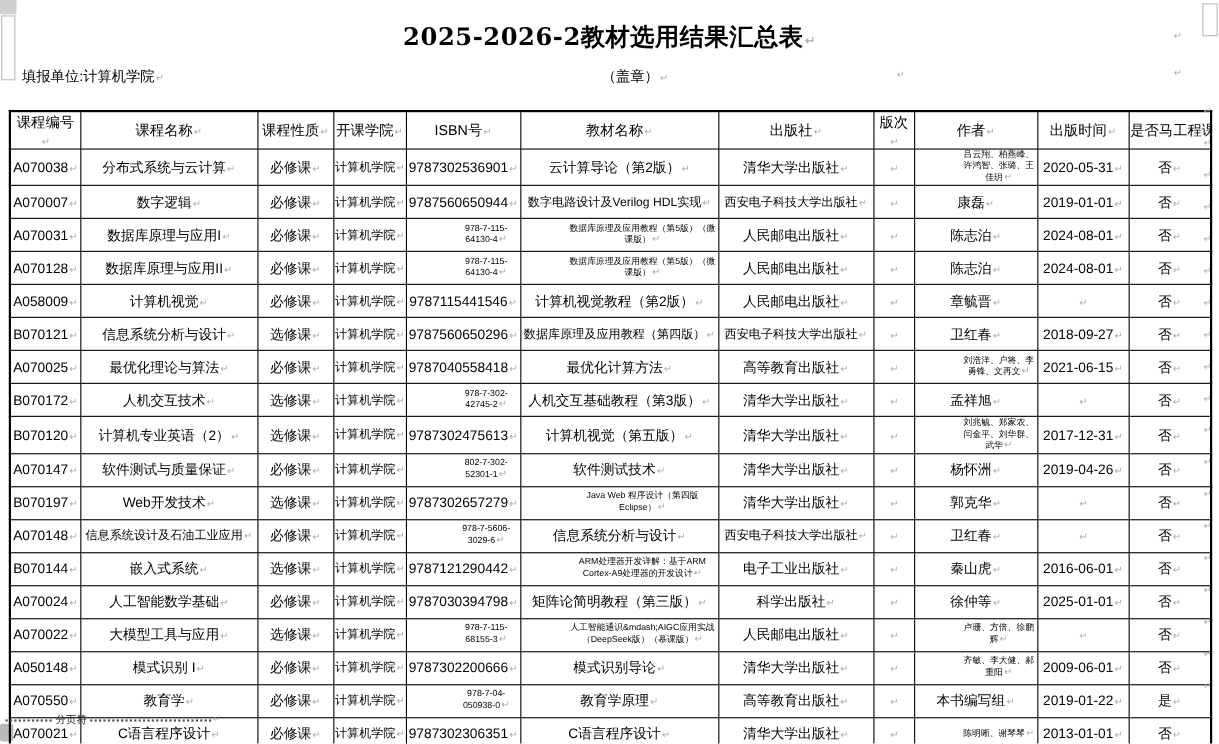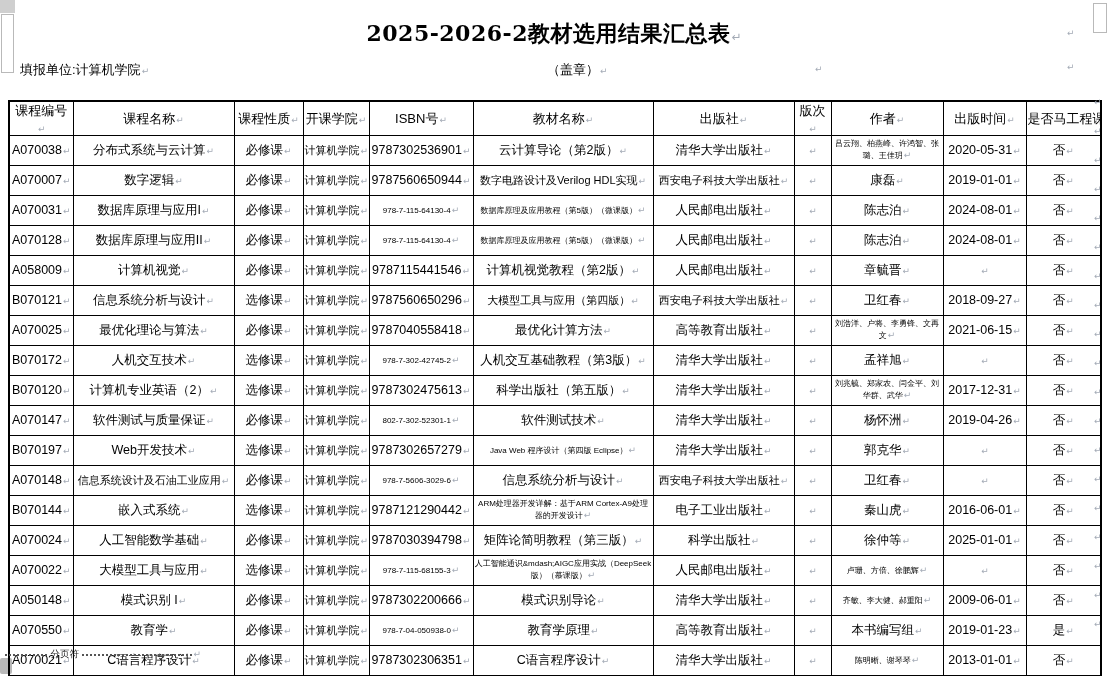--- a/index.html
+++ b/index.html
@@ -20,21 +20,21 @@
   .pmark{color:#a4abb6;font-size:9px;margin-left:1px;font-family:"DejaVu Sans", sans-serif;}
   .pmark.big{font-size:12px;}
   .floatmark{position:absolute;}
   
   table{position:absolute;left:8px;top:100px;width:1092px;border-collapse:collapse;table-layout:fixed;}
   th,td{border:1px solid #000;text-align:center;vertical-align:middle;padding:0 1px;overflow:hidden;}
   table{border:2px solid #000;}
   th{height:30px;font-weight:normal;font-size:13px;}
   td{height:29px;font-size:12.5px;line-height:1.15;}
   .s11{font-size:11px;white-space:nowrap;}
-  .s8{font-size:8px;line-height:1.3;}
+  .s8{font-size:8px;line-height:1.3;padding-left:43px;}
   .h10{font-size:13px;white-space:nowrap;}
   
   .pagebreak{position:absolute;left:5px;top:647px;width:196px;height:14px;display:flex;align-items:center;font-size:9.5px;color:#222;text-align:center;}
   .dots{flex:1;border-bottom:2px dotted #555;height:1px;}
   .pb-label{margin:0 3px;white-space:nowrap;}
 </style>
 </head>
 <body>
 
 <div class="page">
@@ -152,21 +152,21 @@
           <td><span>章毓晋</span><span class="pmark">↵</span></td>
           <td><span></span><span class="pmark">↵</span></td>
           <td><span>否</span><span class="pmark">↵</span></td>
         </tr>
         <tr>
           <td><span>B070121</span><span class="pmark">↵</span></td>
           <td><span>信息系统分析与设计</span><span class="pmark">↵</span></td>
           <td><span>选修课</span><span class="pmark">↵</span></td>
           <td class="s11"><span>计算机学院</span><span class="pmark">↵</span></td>
           <td><span>9787560650296</span><span class="pmark">↵</span></td>
-          <td class="s11"><span>大模型工具与应用（第四版）</span><span class="pmark">↵</span></td>
+          <td class="s11"><span>数据库原理及应用教程（第四版）</span><span class="pmark">↵</span></td>
           <td class="s11"><span>西安电子科技大学出版社</span><span class="pmark">↵</span></td>
           <td><span></span><span class="pmark">↵</span></td>
           <td><span>卫红春</span><span class="pmark">↵</span></td>
           <td><span>2018-09-27</span><span class="pmark">↵</span></td>
           <td><span>否</span><span class="pmark">↵</span></td>
         </tr>
         <tr>
           <td><span>A070025</span><span class="pmark">↵</span></td>
           <td><span>最优化理论与算法</span><span class="pmark">↵</span></td>
           <td><span>必修课</span><span class="pmark">↵</span></td>
@@ -191,21 +191,21 @@
           <td><span>孟祥旭</span><span class="pmark">↵</span></td>
           <td><span></span><span class="pmark">↵</span></td>
           <td><span>否</span><span class="pmark">↵</span></td>
         </tr>
         <tr>
           <td><span>B070120</span><span class="pmark">↵</span></td>
           <td><span>计算机专业英语（2）</span><span class="pmark">↵</span></td>
           <td><span>选修课</span><span class="pmark">↵</span></td>
           <td class="s11"><span>计算机学院</span><span class="pmark">↵</span></td>
           <td><span>9787302475613</span><span class="pmark">↵</span></td>
-          <td><span>科学出版社（第五版）</span><span class="pmark">↵</span></td>
+          <td><span>计算机视觉（第五版）</span><span class="pmark">↵</span></td>
           <td><span>清华大学出版社</span><span class="pmark">↵</span></td>
           <td><span></span><span class="pmark">↵</span></td>
           <td class="s8"><span>刘兆毓、郑家农、闫金平、刘华群、武华</span><span class="pmark">↵</span></td>
           <td><span>2017-12-31</span><span class="pmark">↵</span></td>
           <td><span>否</span><span class="pmark">↵</span></td>
         </tr>
         <tr>
           <td><span>A070147</span><span class="pmark">↵</span></td>
           <td><span>软件测试与质量保证</span><span class="pmark">↵</span></td>
           <td><span>必修课</span><span class="pmark">↵</span></td>
@@ -299,21 +299,21 @@
         <tr>
           <td><span>A070550</span><span class="pmark">↵</span></td>
           <td><span>教育学</span><span class="pmark">↵</span></td>
           <td><span>必修课</span><span class="pmark">↵</span></td>
           <td class="s11"><span>计算机学院</span><span class="pmark">↵</span></td>
           <td class="s8"><span>978-7-04-050938-0</span><span class="pmark">↵</span></td>
           <td><span>教育学原理</span><span class="pmark">↵</span></td>
           <td><span>高等教育出版社</span><span class="pmark">↵</span></td>
           <td><span></span><span class="pmark">↵</span></td>
           <td><span>本书编写组</span><span class="pmark">↵</span></td>
-          <td><span>2019-01-23</span><span class="pmark">↵</span></td>
+          <td><span>2019-01-22</span><span class="pmark">↵</span></td>
           <td><span>是</span><span class="pmark">↵</span></td>
         </tr>
         <tr>
           <td><span>A070021</span><span class="pmark">↵</span></td>
           <td><span>C语言程序设计</span><span class="pmark">↵</span></td>
           <td><span>必修课</span><span class="pmark">↵</span></td>
           <td class="s11"><span>计算机学院</span><span class="pmark">↵</span></td>
           <td><span>9787302306351</span><span class="pmark">↵</span></td>
           <td><span>C语言程序设计</span><span class="pmark">↵</span></td>
           <td><span>清华大学出版社</span><span class="pmark">↵</span></td>

